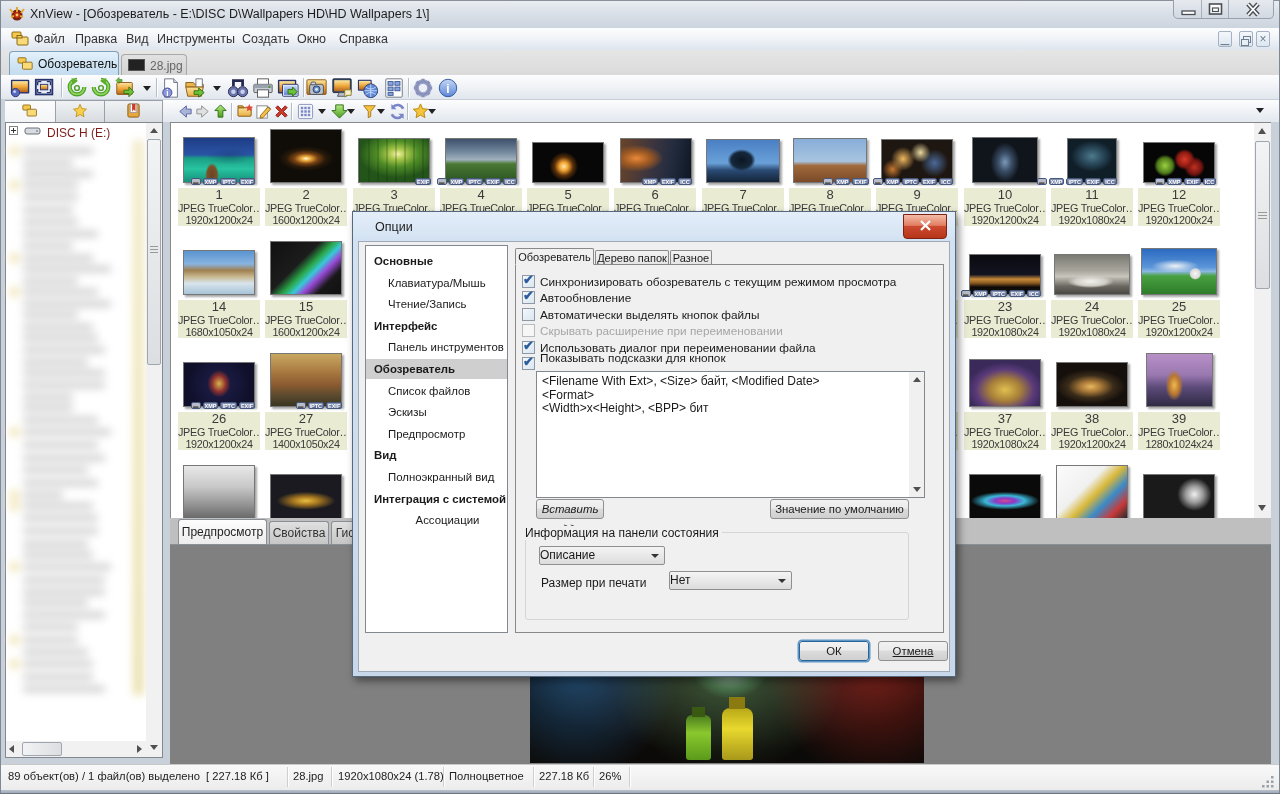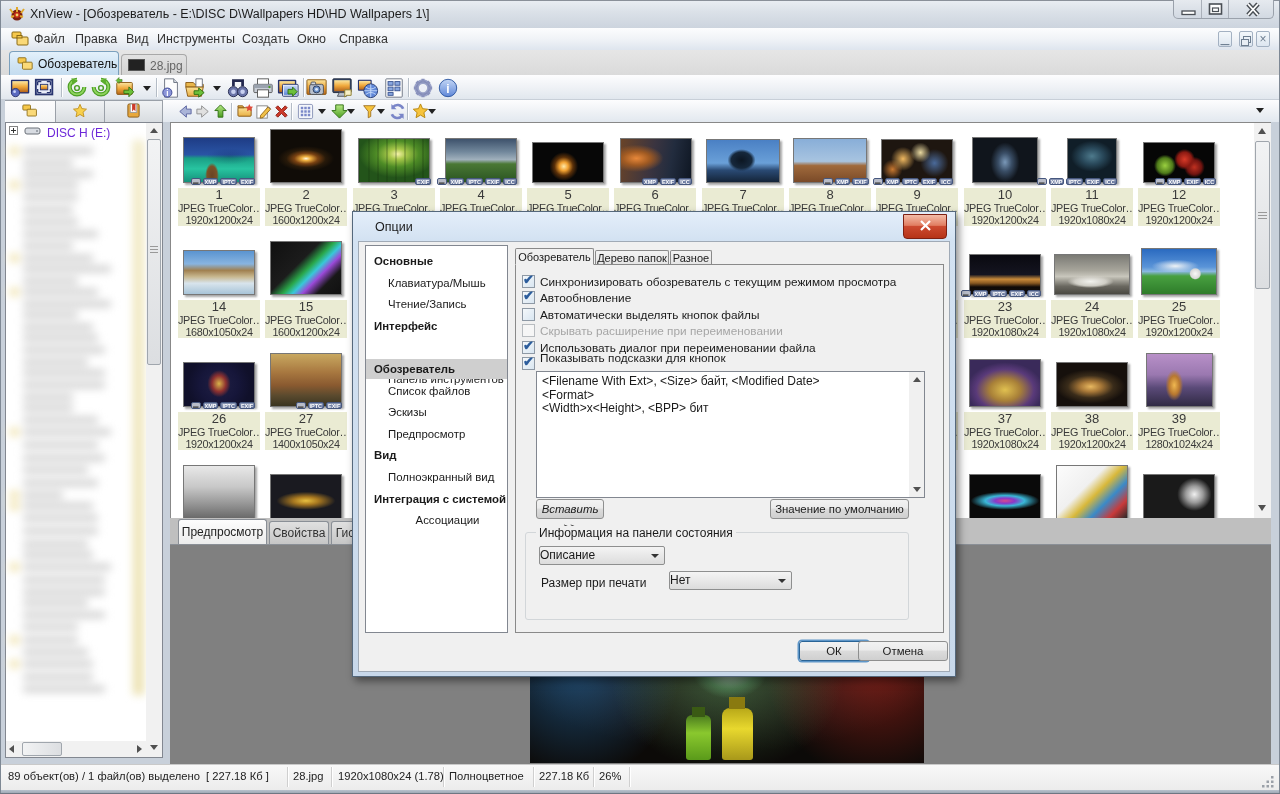--- a/index.html
+++ b/index.html
@@ -330,21 +330,21 @@
     </svg>
 <div class="abs" id="tree"></div>
 <svg class="abs" style="left:9px;top:126px" width="9" height="9">
       <rect x="0.5" y="0.5" width="8" height="8" fill="#fff" stroke="#848484"></rect>
       <path d="M2 4.5 h5 M4.5 2 v5" stroke="#333"></path>
     </svg>
 <svg class="abs" style="left:24px;top:125px" width="18" height="12" viewBox="0 0 18 12">
       <rect x="1" y="3" width="15" height="6" rx="2" fill="#d8dce2" stroke="#6a7078"></rect>
       <circle cx="13" cy="6" r="1" fill="#8a9098"></circle>
     </svg>
-<div class="abs" style="left:47px;top:126px;font-size:12px;color:#6d28d9">DISC H (E:)</div>
+<div class="abs" style="left:47px;top:126px;font-size:12px;color:#7f1d1d">DISC H (E:)</div>
 
 <div class="abs" style="left:7px;top:140px;width:138px;height:600px;overflow:hidden;filter:blur(4px);">
 <div style="position:absolute;left:16px;top:8px;width:70px;height:6px;background:#cccccc;border-radius:2px"></div>
       <div style="position:absolute;left:3px;top:7px;width:9px;height:8px;background:#f0e3ae;border-radius:1px"></div>
       <div style="position:absolute;left:16px;top:20px;width:50px;height:6px;background:#cccccc;border-radius:2px"></div>
       <div style="position:absolute;left:16px;top:31px;width:70px;height:6px;background:#cccccc;border-radius:2px"></div>
       <div style="position:absolute;left:16px;top:42px;width:55px;height:6px;background:#cccccc;border-radius:2px"></div>
       <div style="position:absolute;left:3px;top:41px;width:9px;height:8px;background:#f0e3ae;border-radius:1px"></div>
       <div style="position:absolute;left:16px;top:54px;width:55px;height:6px;background:#cccccc;border-radius:2px"></div>
       <div style="position:absolute;left:16px;top:67px;width:50px;height:6px;background:#cccccc;border-radius:2px"></div>
@@ -768,21 +768,21 @@
 <div id="dlgtitle">Опции</div>
 <div id="dlgx"><svg width="13" height="11" viewBox="0 0 13 11">
           <path d="M2 1 L11 10 M11 1 L2 10" stroke="#fff" stroke-width="2.2"></path>
         </svg></div>
 <div id="dlgclient"></div>
 <div id="dnav">
 <div class="dnavi dnavb" style="top:5px;">Основные</div>
 <div class="dnavi dnavs" style="top:26.6px;">Клавиатура/Мышь</div>
 <div class="dnavi dnavs" style="top:48.2px;">Чтение/Запись</div>
 <div class="dnavi dnavb" style="top:69.80000000000001px;">Интерфейс</div>
-<div class="dnavi dnavs" style="top:91.4px;margin-top:32px;">Панель инструментов</div>
+<div class="dnavi dnavs" style="top:91.4px;">Панель инструментов</div>
 <div class="dnavi dnavb" style="top:113.0px;background:#cfcfcf;">Обозреватель</div>
 <div class="dnavi dnavs" style="top:134.6px;">Список файлов</div>
 <div class="dnavi dnavs" style="top:156.2px;">Эскизы</div>
 <div class="dnavi dnavs" style="top:177.79999999999998px;">Предпросмотр</div>
 <div class="dnavi dnavb" style="top:199.39999999999998px;">Вид</div>
 <div class="dnavi dnavs" style="top:220.99999999999997px;">Полноэкранный вид</div>
 <div class="dnavi dnavb" style="top:242.59999999999997px;">Интеграция с системой</div>
 <div class="dnavi dnavs" style="top:264.2px;text-align:center;">Ассоциации</div>
 </div>
 
@@ -812,22 +812,22 @@
 <div class="cbl" style="left:187px;top:139px;color:#1a1a1a">Показывать подсказки для кнопок</div>
 
 <div id="dta">&lt;Filename With Ext&gt;, &lt;Size&gt; байт, &lt;Modified Date&gt;<br>&lt;Format&gt;<br>&lt;Width&gt;x&lt;Height&gt;, &lt;BPP&gt; бит</div>
 <div class="abs" style="position:absolute;left:556px;top:160px;width:15px;height:125px;background:#f0f0f0;">
  <div style="position:absolute;left:4px;top:5px;width:0;height:0;border-left:4px solid transparent;border-right:4px solid transparent;border-bottom:5px solid #505050"></div>
  <div style="position:absolute;left:4px;bottom:5px;width:0;height:0;border-left:4px solid transparent;border-right:4px solid transparent;border-top:5px solid #505050"></div>
 </div>
 <div class="dbtn" style="left:183px;top:287px;width:68px;font-style:italic;">Вставить &gt;&gt;</div>
 <div class="dbtn" style="left:417px;top:287px;width:139px;">Значение по умолчанию</div>
 <div id="dgroup"></div>
-<div class="dlabel" style="left:183px;top:314px;background:#f0f0f0;padding:0 3px;">Информация на панели состояния</div>
+<div class="dlabel" style="left:169px;top:314px;background:#f0f0f0;padding:0 3px;">Информация на панели состояния</div>
 <div class="dcombo" style="left:186px;top:334px;width:126px;">Описание<div class="ca"></div></div>
 <div class="dlabel" style="left:188px;top:364px;">Размер при печати</div>
 <div class="dcombo" style="left:316px;top:359px;width:123px;">Нет<div class="ca"></div></div>
 <div class="dbtn" style="left:446px;top:429px;width:70px;box-shadow:0 0 0 1.5px #5e96c8;border-color:#2a6496;">ОК</div>
-<div class="dbtn" style="left:505px;top:429px;width:90px;">Отмена</div>
+<div class="dbtn" style="left:525px;top:429px;width:70px;text-decoration:underline;">Отмена</div>
 </div>
 <div class="abs" style="left:0;top:0;width:1px;height:794px;background:#7e8894"></div>
     <div class="abs" style="left:1279px;top:0;width:1px;height:794px;background:#7e8894"></div>
     <div class="abs" style="left:0;top:793px;width:1280px;height:1px;background:#6e7682"></div>
   </div>
 </body></html>

